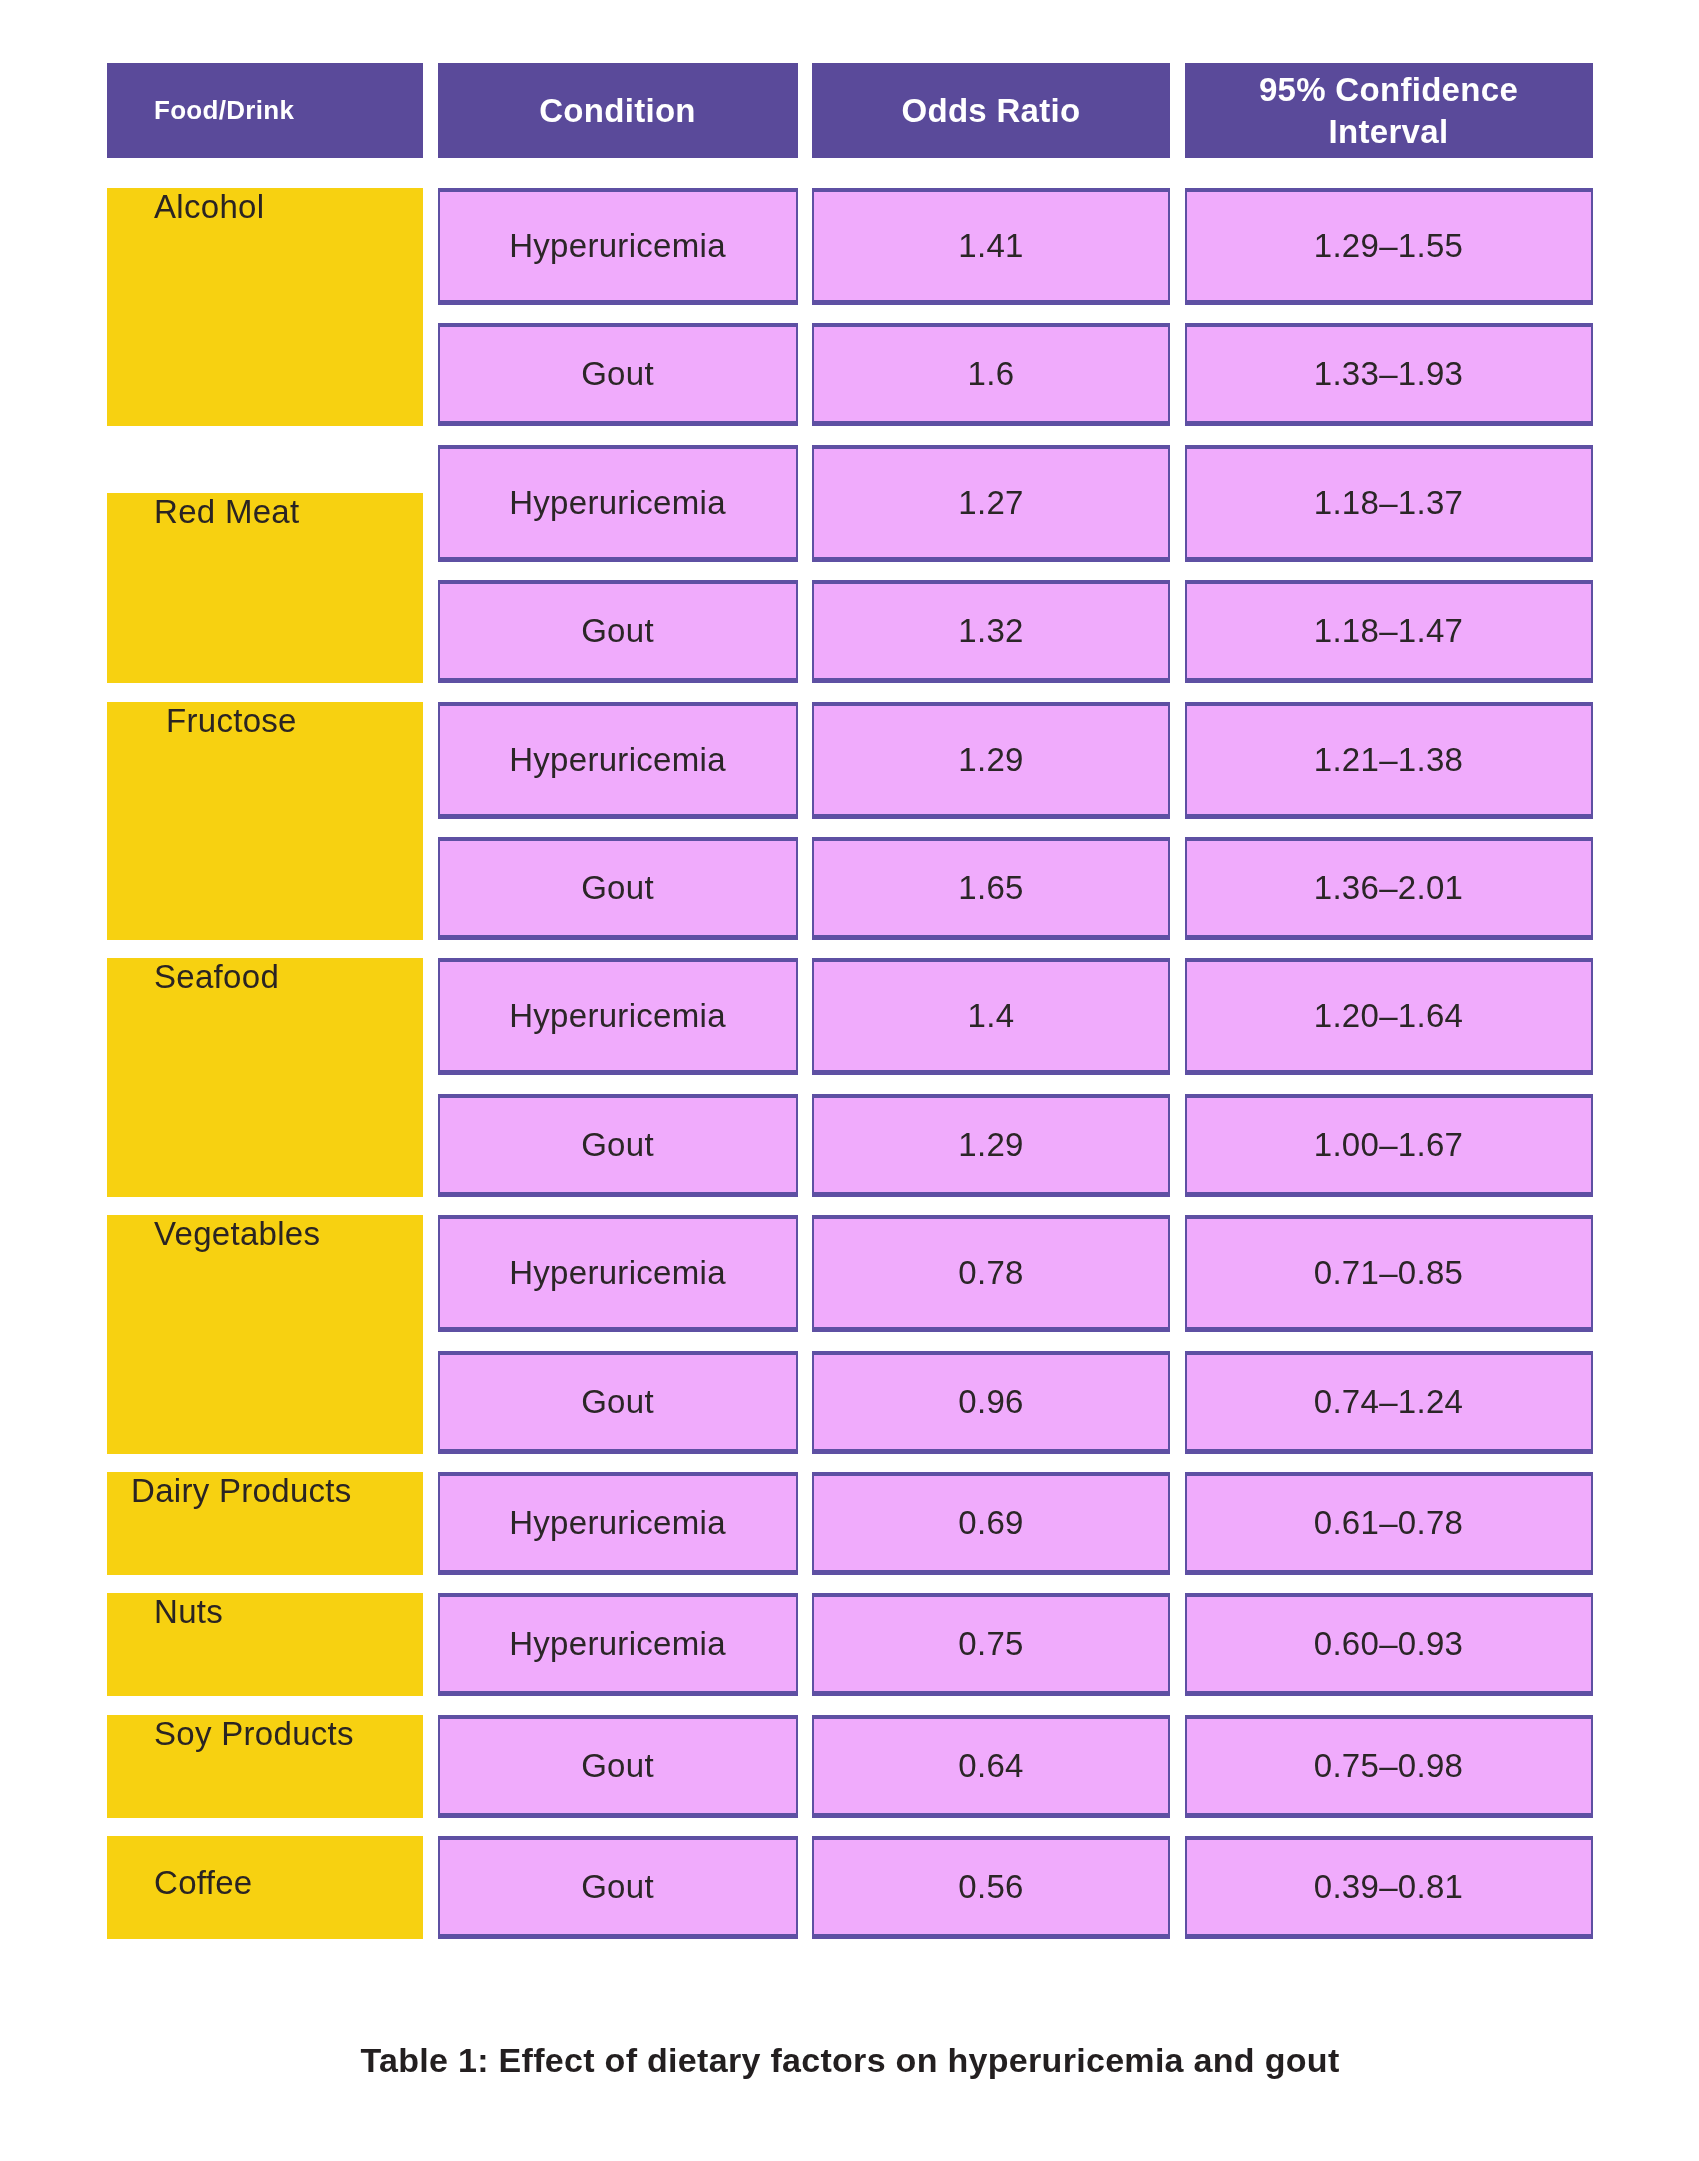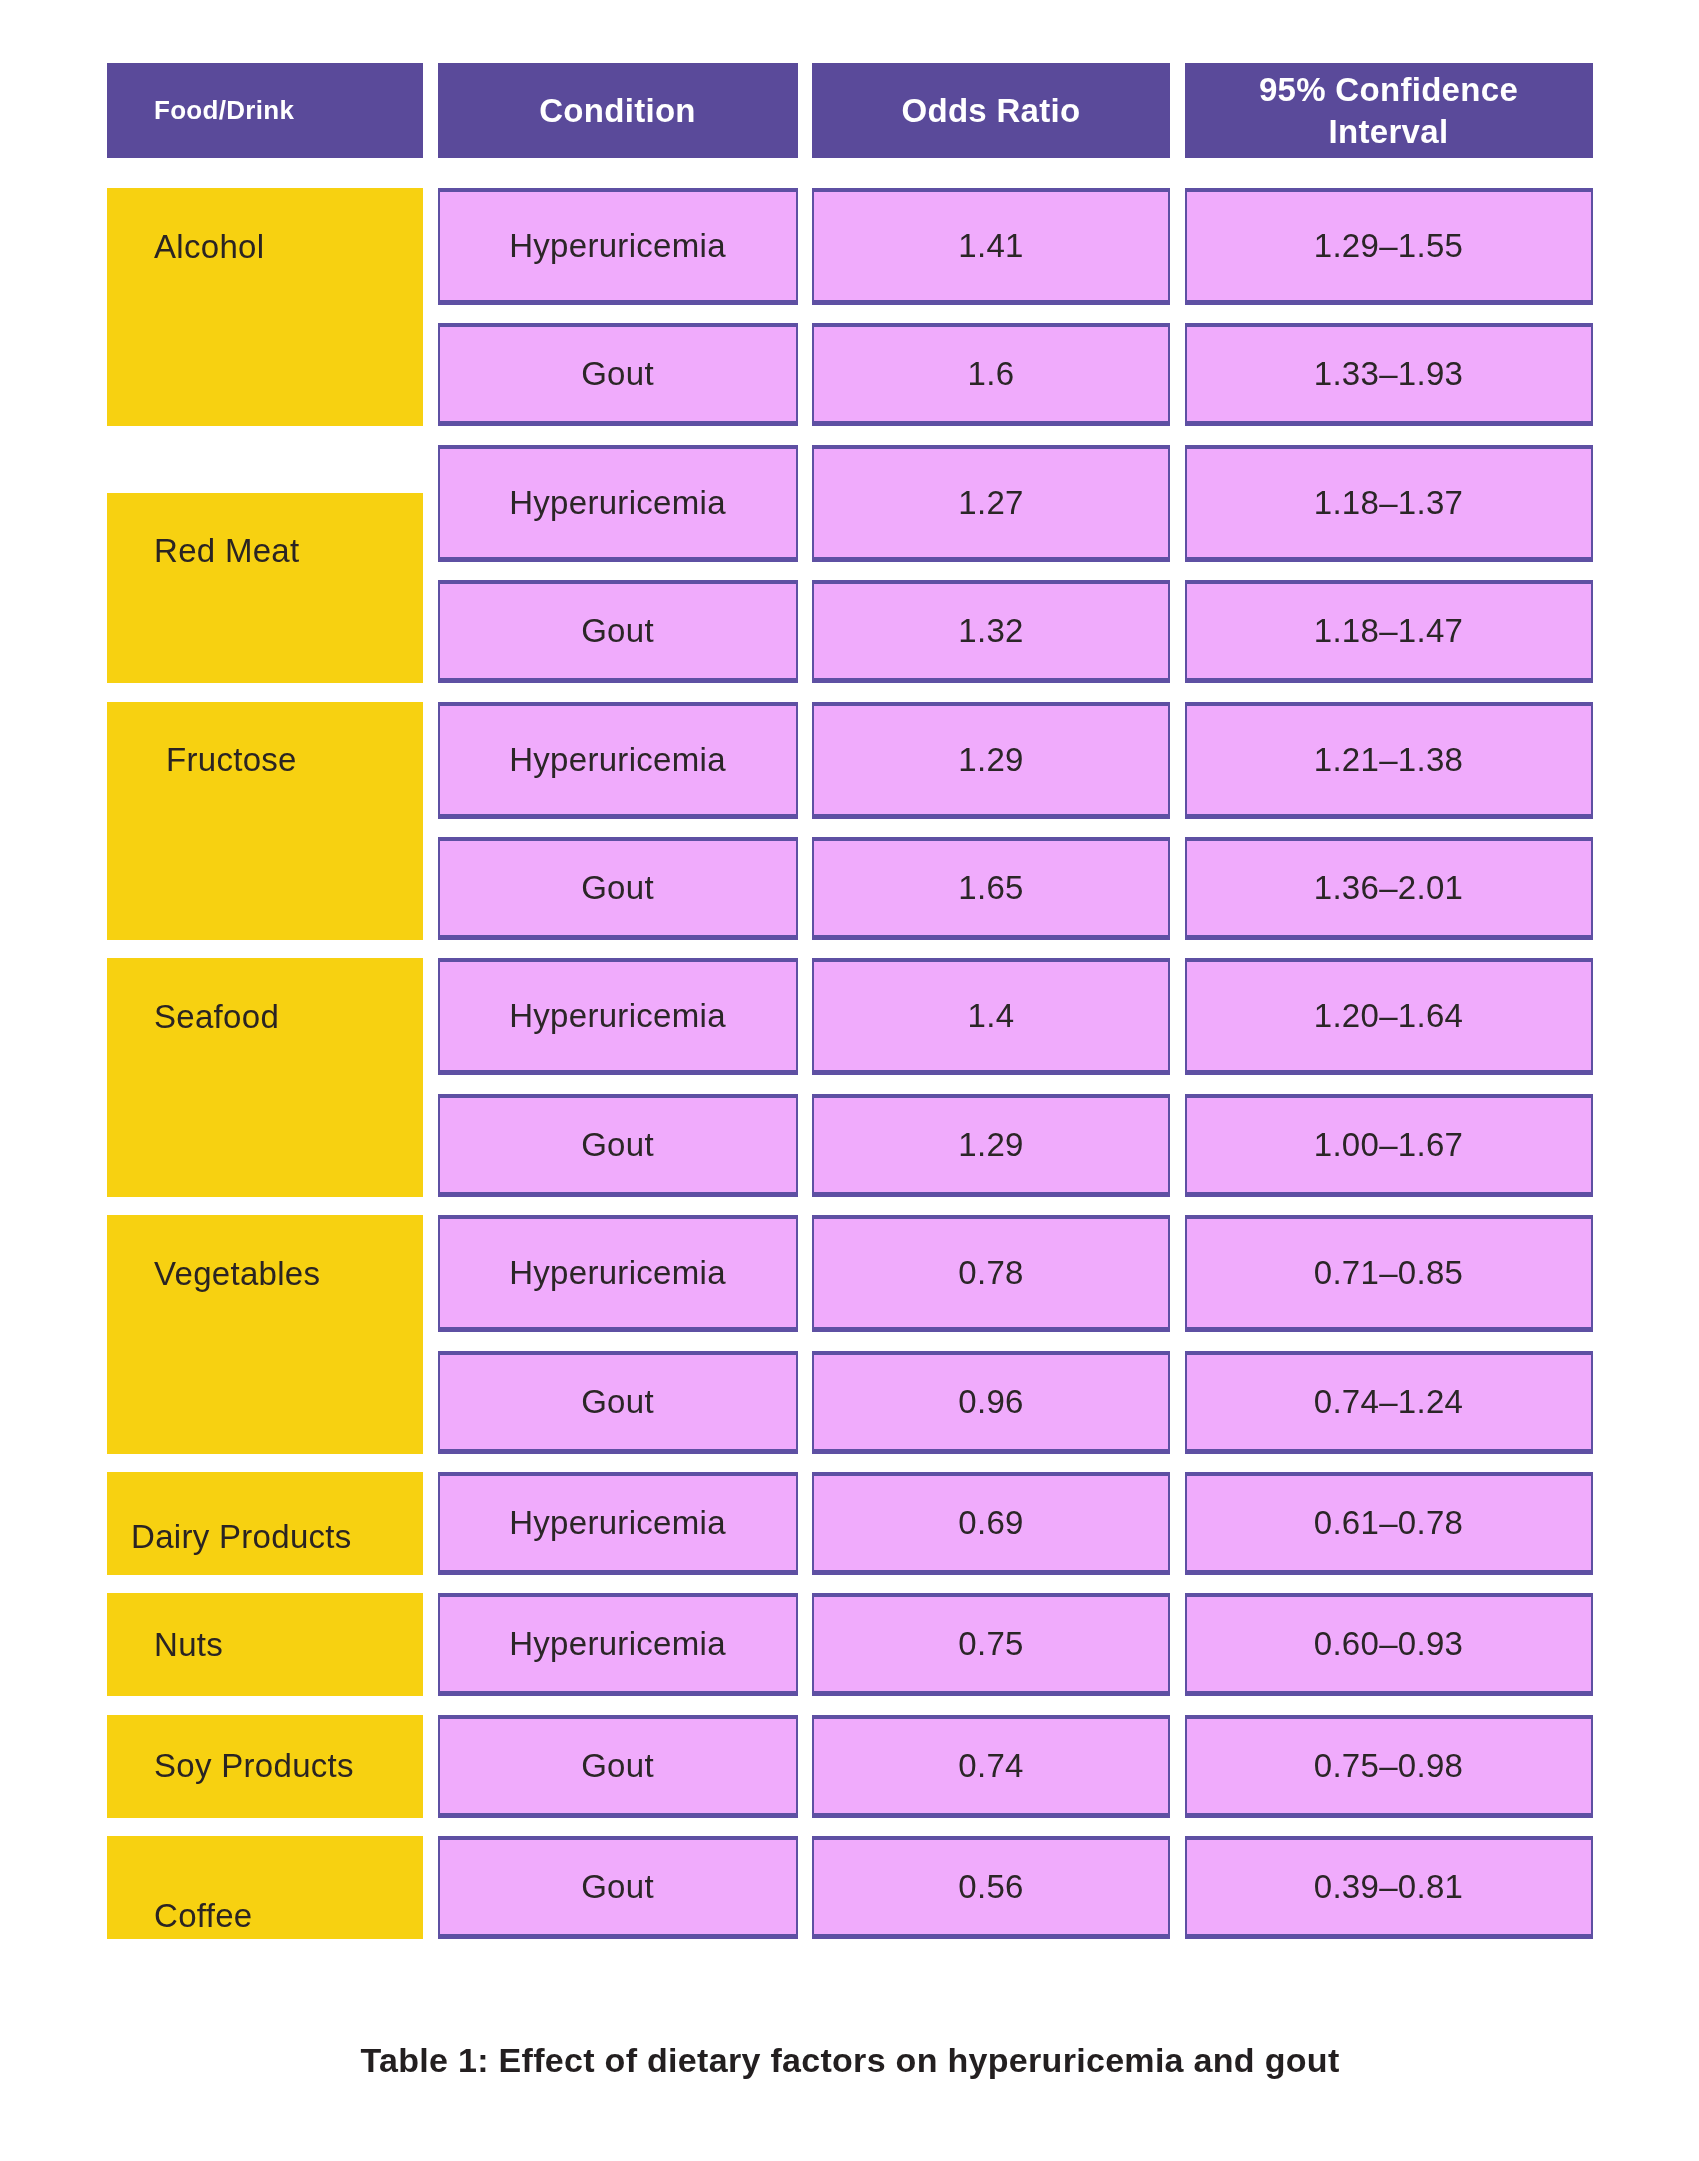--- a/index.html
+++ b/index.html
@@ -50,21 +50,21 @@
     display:grid;
     grid-template-columns:316px 360px 358px 408px;
     column-gap:14.5px;
     row-gap:18.4px;
   }
   .food-cell{
     background:var(--yellow);
   }
   .food-label-box{
     display:flex;
-    align-items:center;
+    align-items:flex-start;
     padding-left:47px;
     font-size:33px;
     letter-spacing:0.3px;
     color:#2A2423;
   }
   .cell{
     background:#f0abfc;
     border:2.6px solid var(--border);
     border-top-width:4px;
     border-bottom-width:5.3px;
@@ -250,21 +250,21 @@
     </div>
     <div class="food-cell" style="grid-area: 13 / 1 / span 1;">
       <div class="food-label-box" style="height: 103px;">
         <span>Soy Products</span>
       </div>
     </div>
     <div class="cell" style="grid-area: 13 / 2;">
       <span>Gout</span>
     </div>
     <div class="cell" style="grid-area: 13 / 3;">
-      <span>0.74</span>
+      <span>0.64</span>
     </div>
     <div class="cell" style="grid-area: 13 / 4;">
       <span>0.75–0.98</span>
     </div>
     <div class="food-cell" style="grid-area: 14 / 1 / span 1;">
       <div class="food-label-box" style="height: 103px; margin-top: 28px;">
         <span>Coffee</span>
       </div>
     </div>
     <div class="cell" style="grid-area: 14 / 2;">

